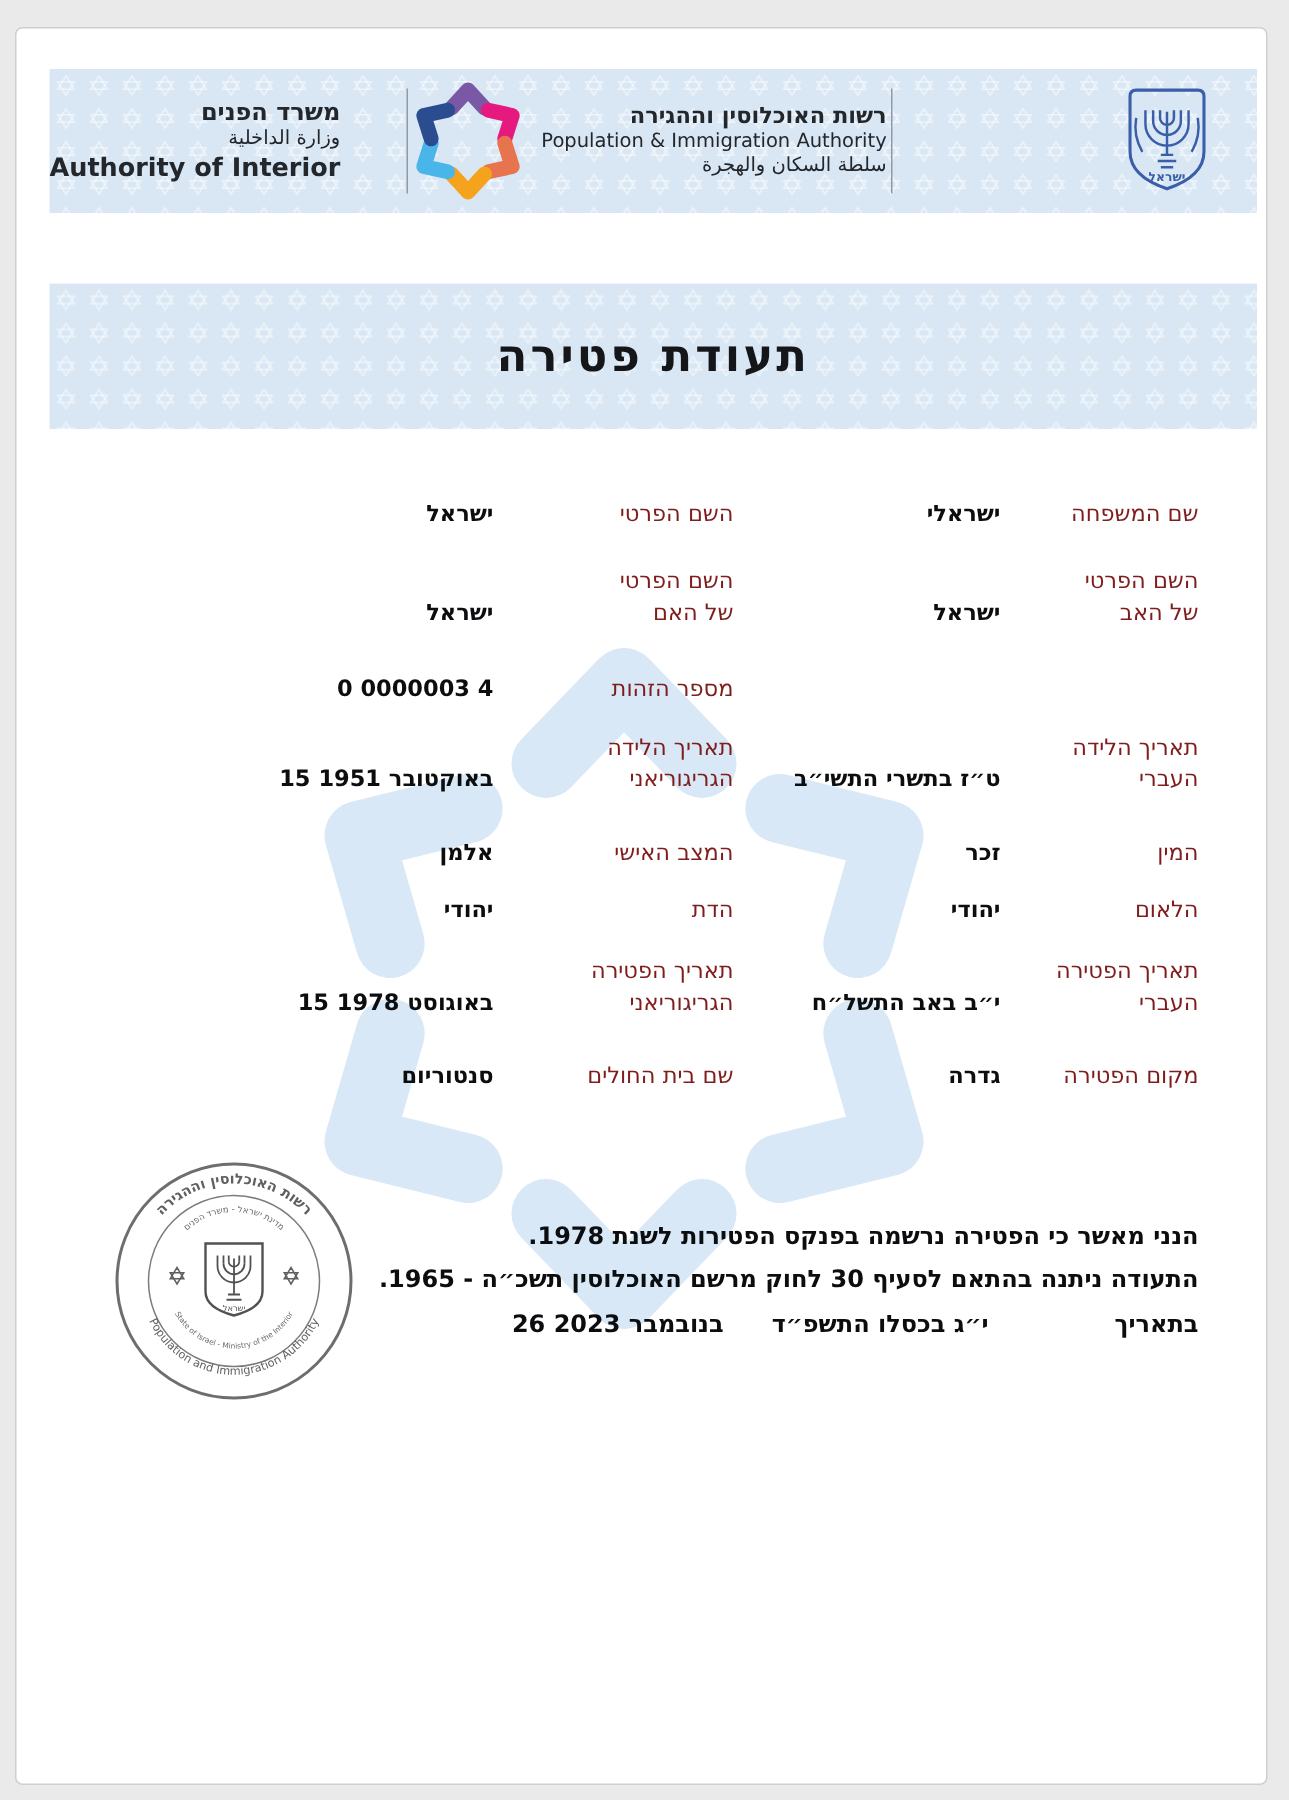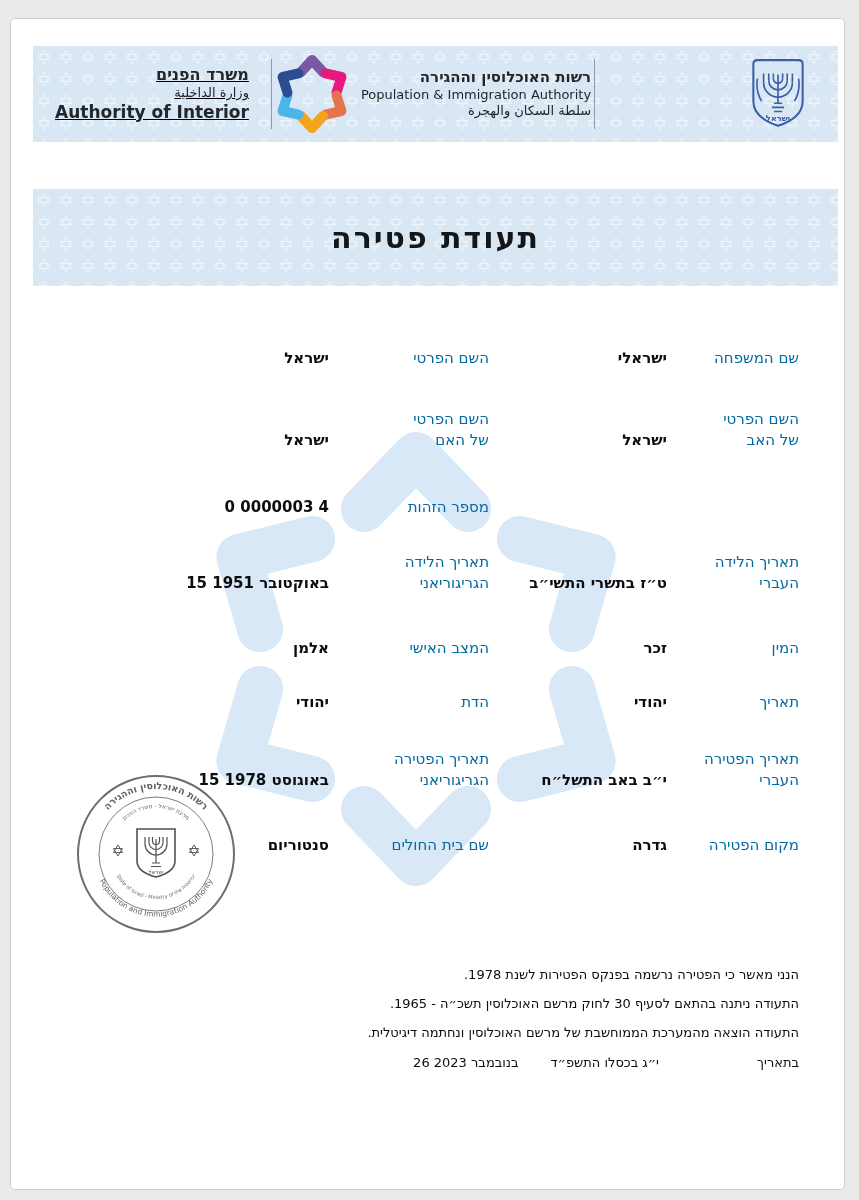--- a/index.html
+++ b/index.html
@@ -23,21 +23,21 @@
   .band-pattern{position:absolute;inset:0;width:100%;height:100%;}
   .band.header{height:96px;margin-top:27px;}
   .band.titleband{height:97px;margin-top:47px;}
   .band-inner{
     position:relative;z-index:1;height:100%;
     display:flex;flex-direction:row-reverse;align-items:center;
   }
   .hsec{display:flex;align-items:center;justify-content:flex-end;height:100%;box-sizing:border-box;}
   .hsec.state{width:243px;padding-right:28px;gap:10px;}
   .hsec.authority{flex:1;justify-content:center;gap:12px;}
-  .hsec.ministry{width:238px;justify-content:center;text-decoration:underline;}
+  .hsec.ministry{width:238px;justify-content:flex-start;}
   .vdiv{width:1px;height:70px;background:#8f9aa6;}
   .htxt{text-align:right;color:#23262b;line-height:1.25;}
   .htxt .he{font-weight:700;font-size:16px;}
   .htxt .ar{font-size:13px;}
   .htxt .en{font-weight:600;font-size:15px;}
   .authority .htxt .he{font-size:15px;}
   .authority .htxt .en{font-size:13px;font-weight:400;}
   .authority .htxt .ar{font-size:13px;}
   .titleband .band-inner{justify-content:center;}
   .doc-title{
@@ -45,30 +45,30 @@
     font-family:"DejaVu Serif","DejaVu Sans",serif;
     font-weight:700;font-size:30px;color:#14161a;letter-spacing:2px;
   }
   
   .content{position:relative;z-index:1;direction:rtl;padding:0 45px 0 20px;}
   .row{
     display:grid;grid-template-columns:132px 178px 160px 1fr;
     align-items:end;direction:rtl;
   }
   .cell{text-align:right;}
-  .label{font-size:15px;color:#0369a1;line-height:21px;margin-top:16px;}
+  .label{font-size:15px;color:#7f1d1d;line-height:21px;}
   .value{font-size:15px;font-weight:700;color:#0c0d0f;line-height:21px;}
   .ltr{direction:ltr;unicode-bidi:isolate;display:inline-block;}
   .mt48{margin-top:46px;}.mt30{margin-top:30px;}.mt28{margin-top:28px;}
   .mt24{margin-top:24px;}.mt20{margin-top:20px;}.mt18{margin-top:18px;}.mt17{margin-top:17px;}
   
   .cert{
     position:relative;z-index:1;direction:rtl;text-align:right;
-    padding:0 45px 0 20px;margin-top:104px;
-    font-size:13px;font-weight:400;color:#0c0d0f;line-height:29px;
+    padding:0 45px 0 20px;margin-top:81px;
+    font-size:16px;font-weight:700;color:#0c0d0f;line-height:29px;
   }
   .cert-date{display:flex;direction:rtl;align-items:baseline;margin-top:1px;}
   .cert-date .dl{min-width:62px;}
   .cert-date .dh{margin-right:78px;text-align:right;}
   .cert-date .dg{margin-right:32px;}
   
   .stamp{position:absolute;left:60px;top:750px;width:170px;height:170px;z-index:2;opacity:.88;}
 </style>
 </head>
 <body>
@@ -200,21 +200,21 @@
     </div>
 
     <div class="row mt28">
       <div class="cell label">המין</div>
       <div class="cell value">זכר</div>
       <div class="cell label">המצב האישי</div>
       <div class="cell value">אלמן</div>
     </div>
 
     <div class="row mt17">
-      <div class="cell label">תאריך</div>
+      <div class="cell label">הלאום</div>
       <div class="cell value">יהודי</div>
       <div class="cell label">הדת</div>
       <div class="cell value">יהודי</div>
     </div>
 
     <div class="row mt20">
       <div class="cell label">
         <div>תאריך הפטירה</div>
         <div>העברי</div>
       </div>
@@ -231,21 +231,20 @@
       <div class="cell value">גדרה</div>
       <div class="cell label">שם בית החולים</div>
       <div class="cell value">סנטוריום</div>
     </div>
 
   </div>
 
   <div class="cert">
     <div>הנני מאשר כי הפטירה נרשמה בפנקס הפטירות לשנת 1978.</div>
     <div>התעודה ניתנה בהתאם לסעיף 30 לחוק מרשם האוכלוסין תשכ״ה - 1965.</div>
-    <div>התעודה הוצאה מהמערכת הממוחשבת של מרשם האוכלוסין ונחתמה דיגיטלית.</div>
     <div class="cert-date">
       <span class="dl">בתאריך</span>
       <span class="dh">י״ג בכסלו התשפ״ד</span>
       <span class="dg ltr">26 בנובמבר 2023</span>
     </div>
   </div>
 
   <svg class="stamp" viewBox="0 0 170 170" aria-hidden="true">
     <defs>
       <path id="arcTopOuter" d="M 20 85 A 65 65 0 0 1 150 85"></path>

